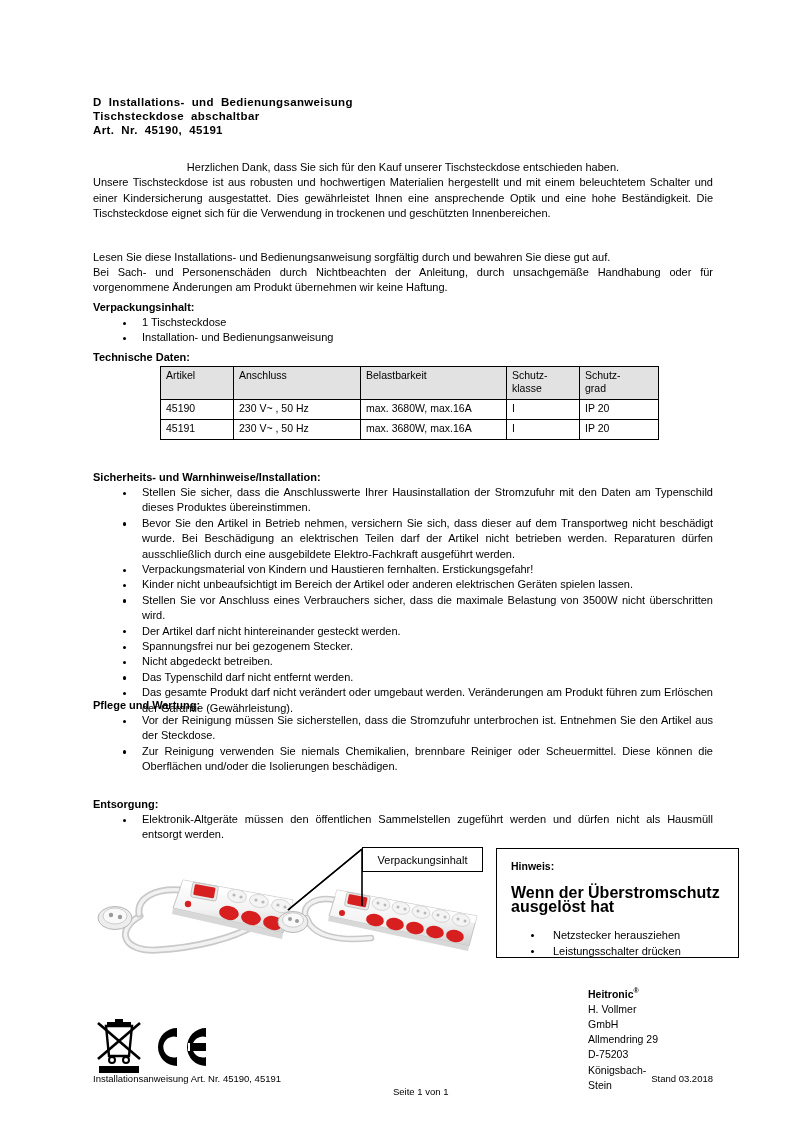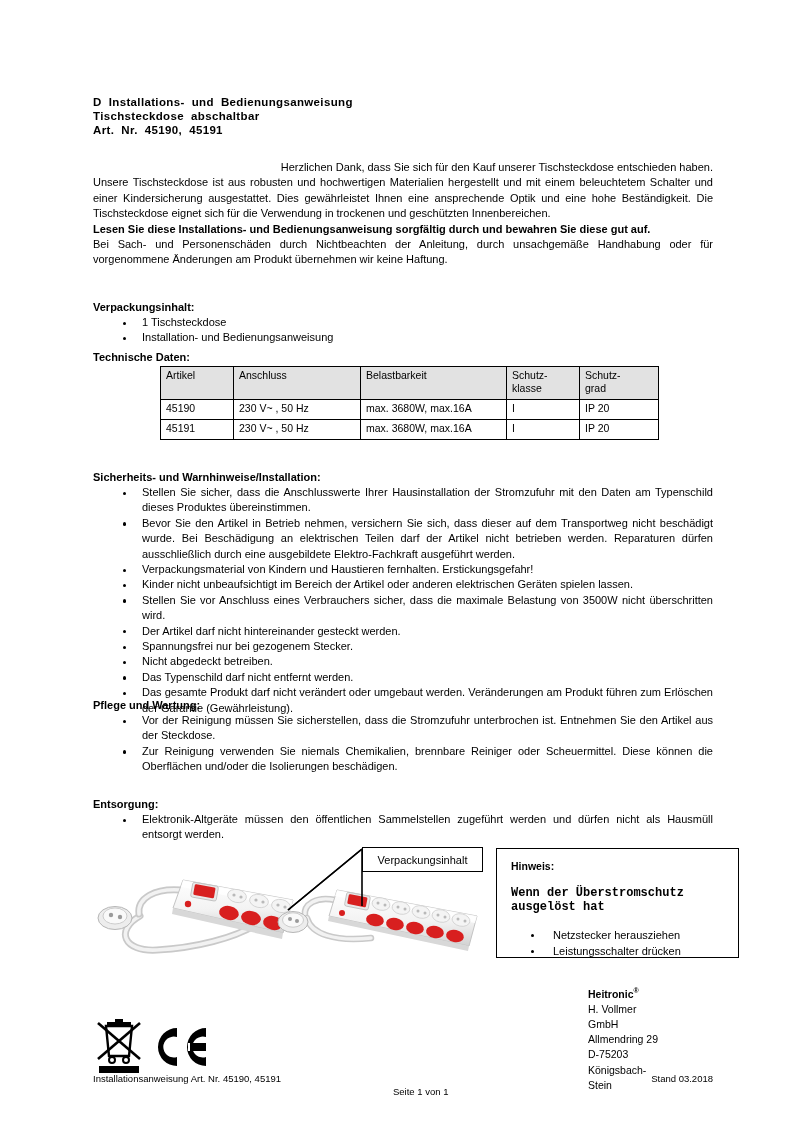--- a/index.html
+++ b/index.html
@@ -14,22 +14,22 @@
   .page { position:absolute; left:0; top:0; width:660px; height:1134px; }
 
   
   .title-block { position:absolute; left:93px; top:95px; width:620px; }
   .title-line {
     font-size:11.5px; font-weight:bold; line-height:14.2px;
     letter-spacing:0.35px; white-space:pre;
   }
 
   .para { font-size:11px; line-height:15.4px; text-align:justify; }
-  .para.bold { font-weight:bold; }
-  .nj { text-align:right; }
+  .para.bold { font-weight:normal;margin-top:28px; }
+  .nj { text-align:center; }
 
   .block { position:absolute; left:93px; width:620px; }
 
   .sec-head { font-size:11px; font-weight:bold; line-height:15px; }
 
   ul.bl { list-style:none; margin:0; padding:0; }
   ul.bl > li {
     position:relative;
     padding-left:49px;
     font-size:11px; line-height:15.4px;
@@ -74,21 +74,21 @@
     border:1.3px solid #000; background:#fff;
     display:flex; align-items:center; justify-content:center;
     font-size:11px; box-sizing:border-box; z-index:5;
   }
   .hinweis {
     position:absolute; left:496px; top:848px; width:243px; height:110px;
     border:1.6px solid #000; background:#fff; box-sizing:border-box;
     padding:10px 0 0 14px;
   }
   .hw-t { font-size:10.5px; font-weight:bold; line-height:14px; }
-  .hw-sub { font-size:12px; font-weight:bold; line-height:14px; margin-top:13px;font-family:Liberation Mono, monospace; }
+  .hw-sub { font-size:16px; font-weight:bold; line-height:14px; margin-top:13px; }
   ul.hw-list { list-style:none; margin:13px 0 0 0; padding:0; }
   ul.hw-list li {
     position:relative; padding-left:42px;
     font-size:11px; line-height:16px;
   }
   ul.hw-list li::before {
     content:""; position:absolute; left:20px; top:6.5px;
     width:3.2px; height:3.2px; background:#000; border-radius:50%;
   }
 

